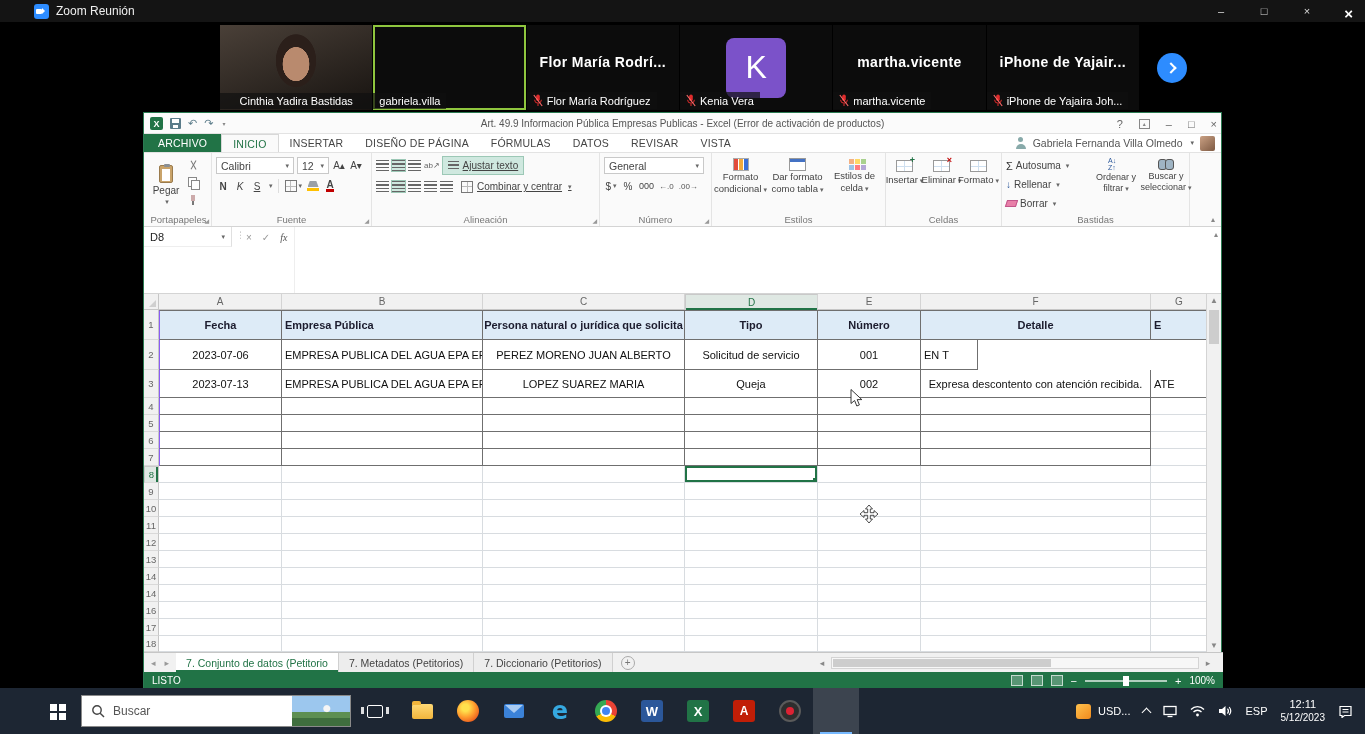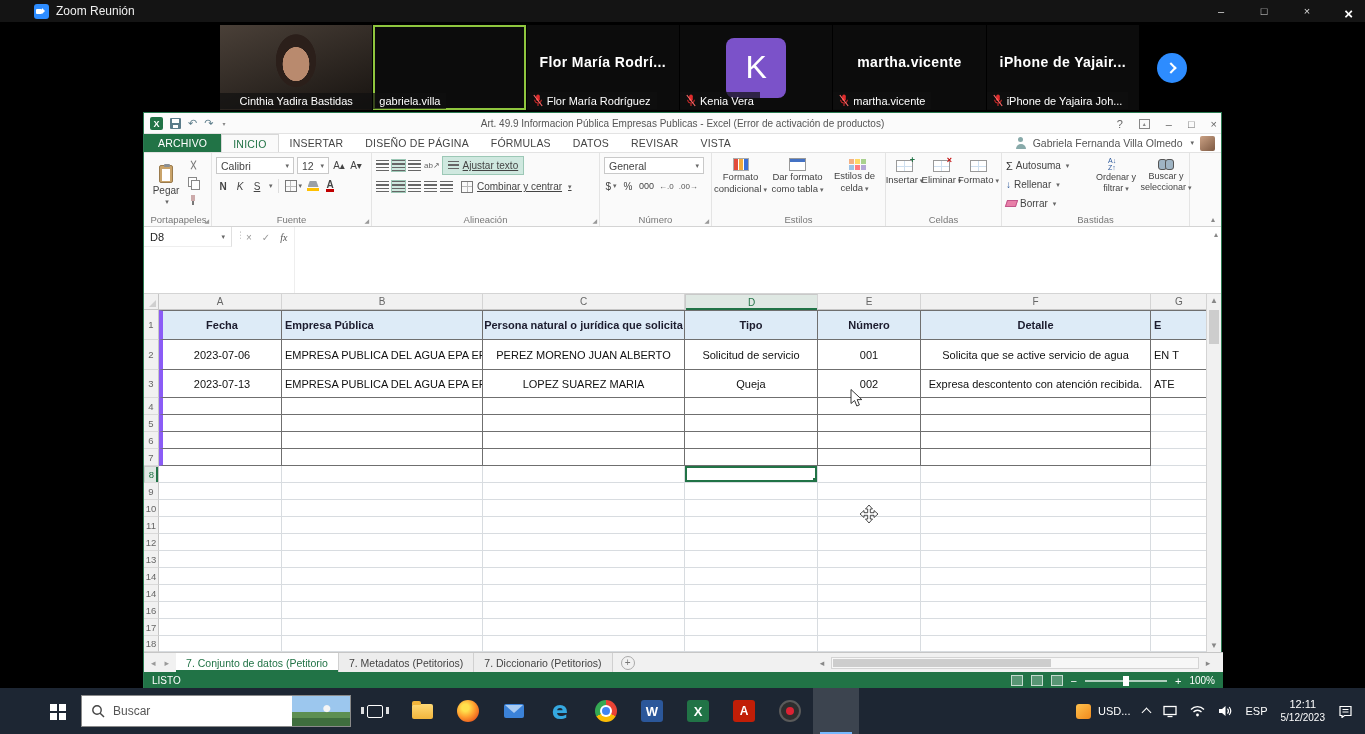--- a/index.html
+++ b/index.html
@@ -151,21 +151,21 @@
 .corner{width:15px;border-right:1px solid #c6c6c6;position:relative;background:#f1f1f1;}
 .corner::after{content:"";position:absolute;right:2px;bottom:2px;border-left:7px solid rgba(0,0,0,0);border-bottom:7px solid #cfcfcf;}
 .colhdr{display:flex;align-items:center;justify-content:center;font-size:10px;color:#666;border-right:1px solid #d4d4d4;}
 .colhdr.sel{background:#dfe8e3;color:#217346;box-shadow:inset 0 -2px 0 #217346;}
 .g-row{display:flex;background:#fff;}
 .rowhdr{width:15px;font-size:9.5px;color:#666;display:flex;align-items:center;justify-content:center;border-right:1px solid #c6c6c6;border-bottom:1px solid #d9d9d9;background:#f1f1f1;flex:0 0 15px;}
 .rowhdr.sel{background:#dfe8e3;color:#217346;box-shadow:inset -2px 0 0 #217346;}
 .cell{border-right:1px solid #d8dce0;border-bottom:1px solid #d8dce0;overflow:hidden;white-space:nowrap;display:flex;align-items:center;justify-content:center;font-size:11px;color:#111;flex:0 0 auto;position:relative;}
 .cell.left{justify-content:flex-start;padding-left:3px;}
 .cell.tbl{border-right:1px solid #6f6f6f;border-bottom:1px solid #6f6f6f;}
-.cell.bl{border-left:4px solid #8b5cf6;}
+.cell.bl{border-left:1px solid #8b5cf6;}
 .g-row.header .cell{border-top:1px solid #6f6f6f;}
 .hdrcell{background:#DDEBF7;font-weight:700;white-space:normal;text-align:center;line-height:12.5px;color:#1c1c2e;}
 .cell.selcell{box-shadow:inset 0 0 0 2px #217346;}
 .cell.selcell::after{content:"";position:absolute;right:0;bottom:0;width:4px;height:4px;background:#217346;}
 .vscroll{position:absolute;right:0;top:181px;width:15px;height:358px;background:#f1f1f1;border-left:1px solid #d4d4d4;}
 .vs-btn{position:absolute;left:0;width:14px;text-align:center;color:#888;font-size:8px;}
 .vs-btn.up{top:2px;}
 .vs-btn.down{bottom:2px;}
 .vs-thumb{position:absolute;left:2px;top:16px;width:10px;height:34px;background:#cdcdcd;}
 
@@ -549,21 +549,20 @@
           <div class="cell tbl hdrcell" style="width: 230px;">Detalle</div>
           <div class="cell left tbl hdrcell" style="width: 57px;">E</div>
         </div>
         <div class="g-row data" style="height: 30px;">
           <div class="rowhdr">2</div>
           <div class="cell tbl bl" style="width: 123px;">2023-07-06</div>
           <div class="cell left tbl" style="width: 201px;">EMPRESA PUBLICA DEL AGUA EPA EP</div>
           <div class="cell tbl" style="width: 202px;">PEREZ MORENO JUAN ALBERTO</div>
           <div class="cell tbl" style="width: 133px;">Solicitud de servicio</div>
           <div class="cell tbl" style="width: 103px;">001</div>
-          <div class="cell tbl" style="width: 230px;">Solicita que se active servicio de agua</div>
           <div class="cell left tbl" style="width: 57px;">EN T</div>
         </div>
         <div class="g-row data" style="height: 28px;">
           <div class="rowhdr">3</div>
           <div class="cell tbl bl" style="width: 123px;">2023-07-13</div>
           <div class="cell left tbl" style="width: 201px;">EMPRESA PUBLICA DEL AGUA EPA EP</div>
           <div class="cell tbl" style="width: 202px;">LOPEZ SUAREZ MARIA</div>
           <div class="cell tbl" style="width: 133px;">Queja</div>
           <div class="cell tbl" style="width: 103px;">002</div>
           <div class="cell tbl" style="width: 230px;">Expresa descontento con atención recibida.</div>

